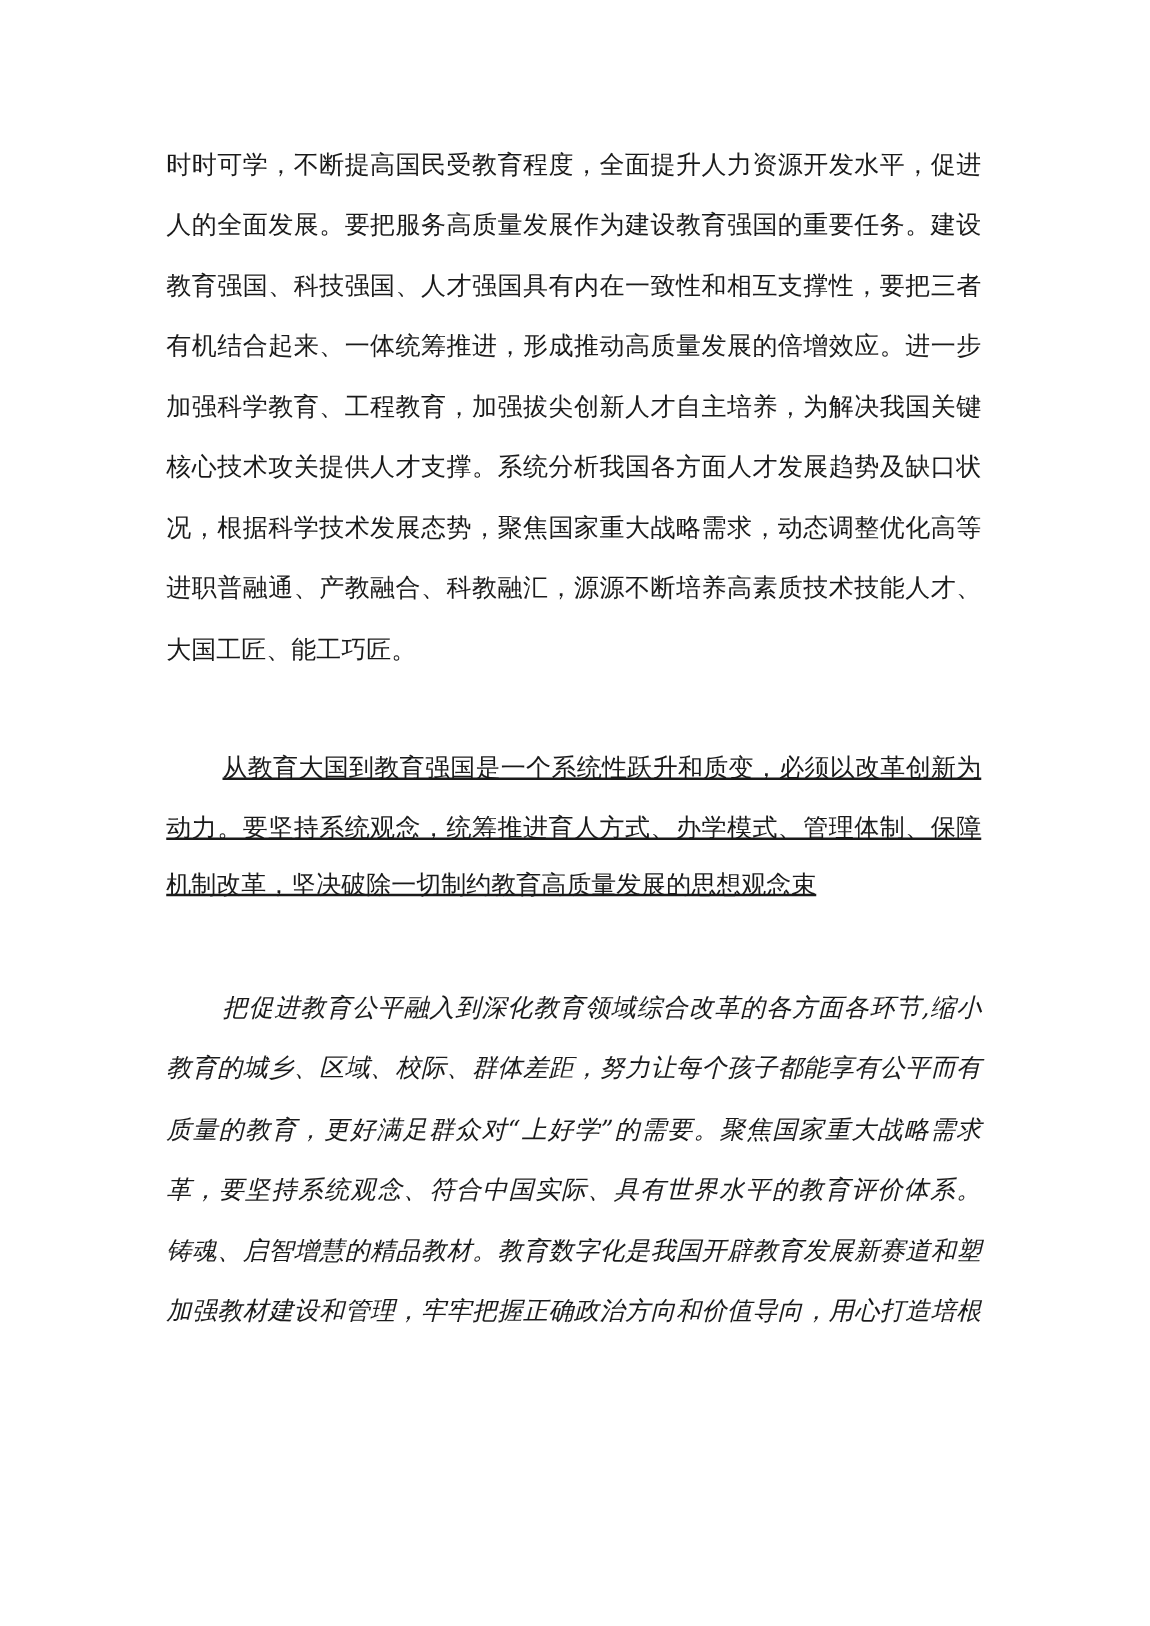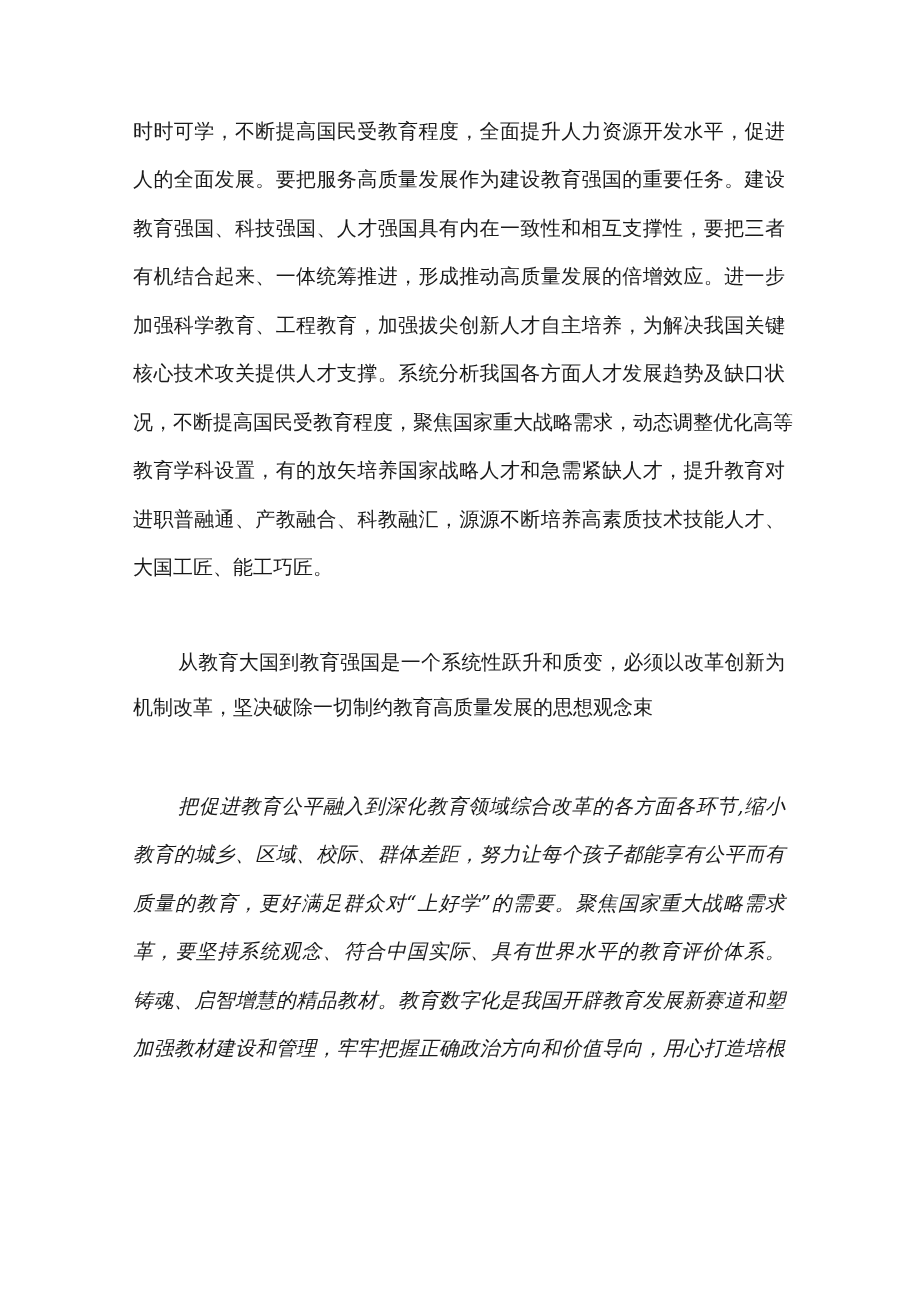--- a/index.html
+++ b/index.html
@@ -39,42 +39,42 @@
   }
   .line.no-just {
     text-align: left;
     text-align-last: left;
   }
   .line.indent {
     padding-left: 45px;
   }
   .line.h40 { height: 40px; line-height: 40px; text-align: center; }
   .line.h24 { height: 24px; line-height: 24px; }
-  .para.gap2 { margin-top: 46.5px; }
+  .para.gap2 { margin-top: 46.5px; text-decoration: underline; }
   .para.gap3 { margin-top: 55px; font-style: italic; }
 </style>
 </head>
 <body>
 
 <div class="page" style="--page-bg: #ffffff; --text-color: #1a1a1a;">
   <div class="content">
       <div class="para">
         <div class="line">时时可学，不断提高国民受教育程度，全面提升人力资源开发水平，促进</div>
         <div class="line">人的全面发展。要把服务高质量发展作为建设教育强国的重要任务。建设</div>
         <div class="line">教育强国、科技强国、人才强国具有内在一致性和相互支撑性，要把三者</div>
         <div class="line">有机结合起来、一体统筹推进，形成推动高质量发展的倍增效应。进一步</div>
         <div class="line">加强科学教育、工程教育，加强拔尖创新人才自主培养，为解决我国关键</div>
         <div class="line">核心技术攻关提供人才支撑。系统分析我国各方面人才发展趋势及缺口状</div>
-        <div class="line">况，不断提高国民受教育程度，聚焦国家重大战略需求，动态调整优化高等</div>
-        <div class="line">教育学科设置，有的放矢培养国家战略人才和急需紧缺人才，提升教育对</div>
+        <div class="line">况，根据科学技术发展态势，聚焦国家重大战略需求，动态调整优化高等</div>
         <div class="line">进职普融通、产教融合、科教融汇，源源不断培养高素质技术技能人才、</div>
         <div class="line no-just">大国工匠、能工巧匠。</div>
       </div>
       <div class="para gap2">
         <div class="line indent">从教育大国到教育强国是一个系统性跃升和质变，必须以改革创新为</div>
+        <div class="line">动力。要坚持系统观念，统筹推进育人方式、办学模式、管理体制、保障</div>
         <div class="line no-just h40">机制改革，坚决破除一切制约教育高质量发展的思想观念束</div>
       </div>
       <div class="para gap3">
         <div class="line indent">把促进教育公平融入到深化教育领域综合改革的各方面各环节,缩小</div>
         <div class="line">教育的城乡、区域、校际、群体差距，努力让每个孩子都能享有公平而有</div>
         <div class="line">质量的教育，更好满足群众对“上好学”的需要。聚焦国家重大战略需求</div>
         <div class="line">革，要坚持系统观念、符合中国实际、具有世界水平的教育评价体系。</div>
         <div class="line">铸魂、启智增慧的精品教材。教育数字化是我国开辟教育发展新赛道和塑</div>
         <div class="line">加强教材建设和管理，牢牢把握正确政治方向和价值导向，用心打造培根</div>
       </div>

